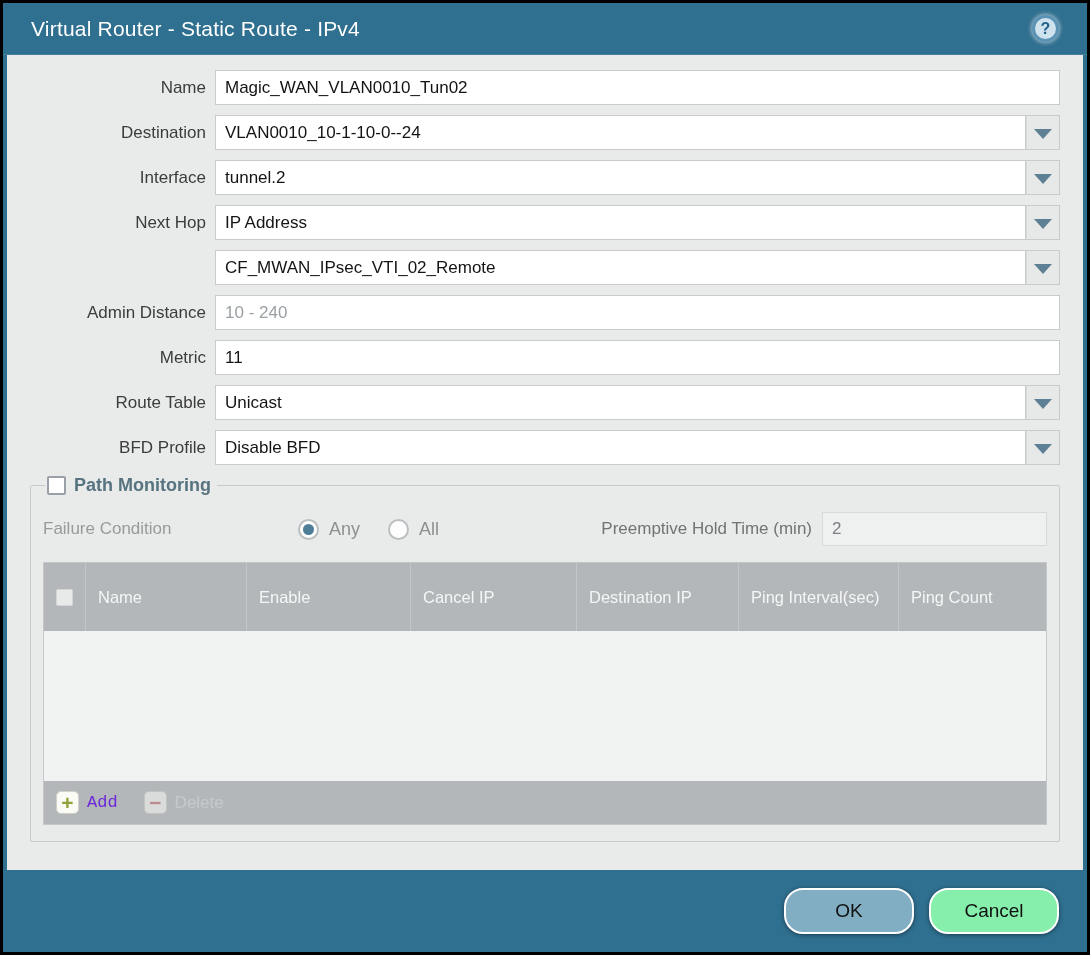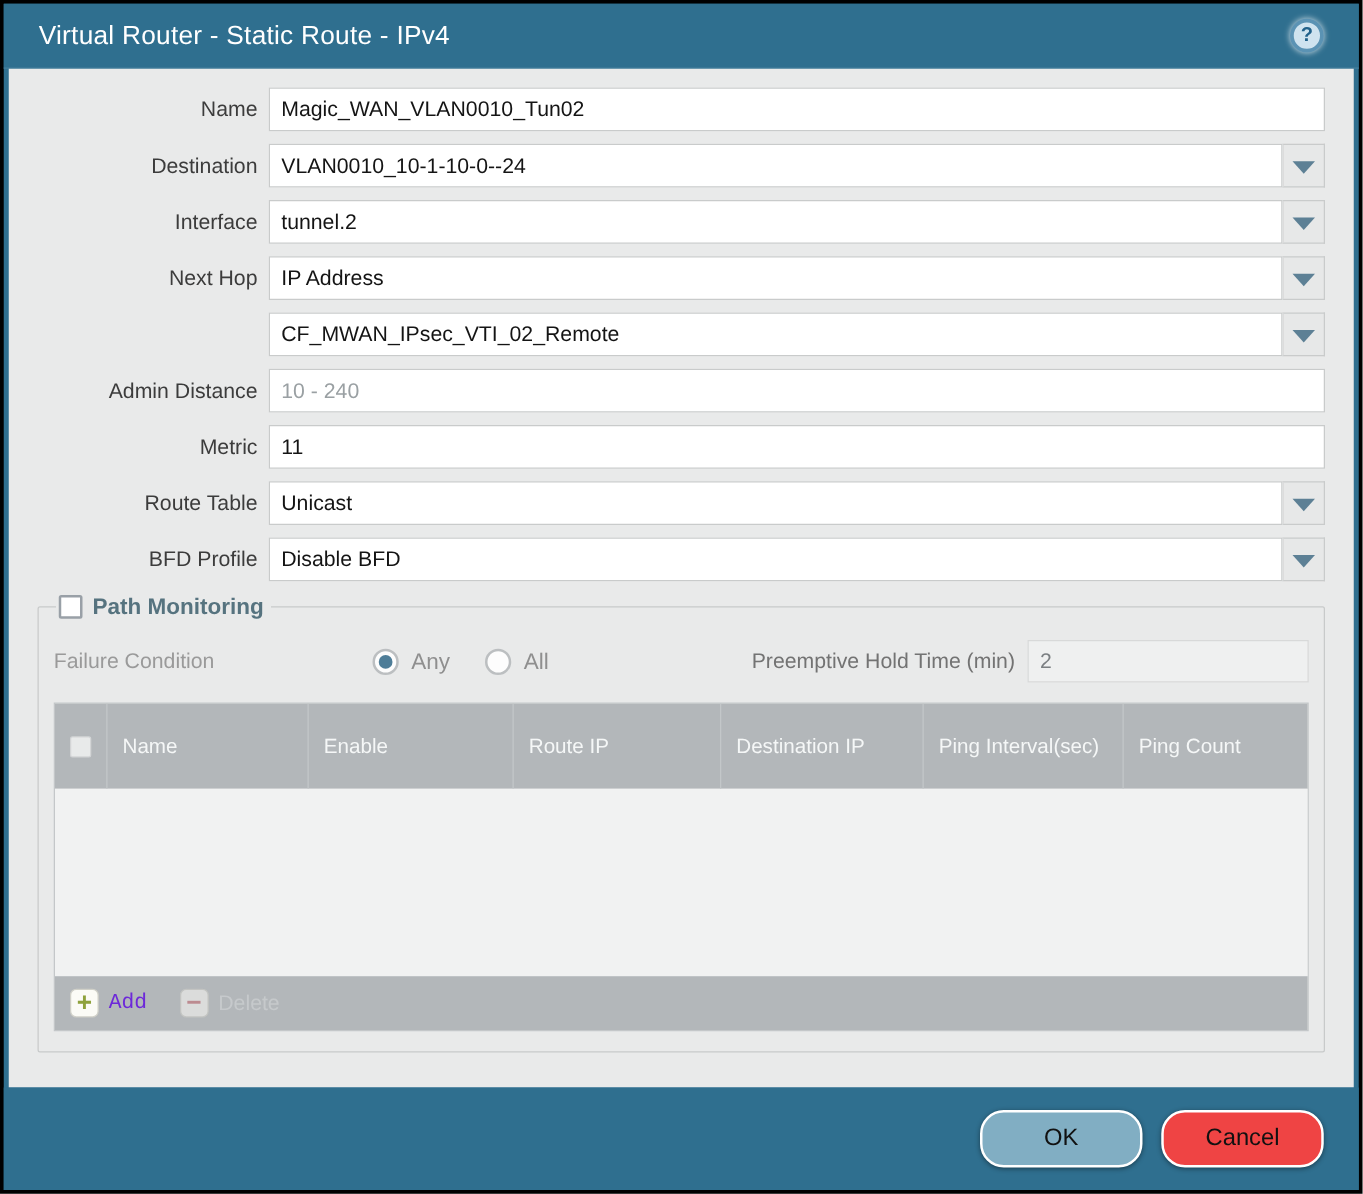--- a/index.html
+++ b/index.html
@@ -71,21 +71,21 @@
   .del-icon { color:#c4686e; }
   .tool-btn.delete .tool-text { color:#d6d9da; font-size:17px; }
 
   
   .footer { position:absolute; left:0; right:0; bottom:0; height:82px; background:#2f6f8f;
             display:flex; align-items:center; justify-content:flex-end; gap:15px; padding:0 28px; }
   .btn { width:130px; height:46px; border-radius:19px; border:2px solid #ffffff; font-size:19px;
          color:#111111; cursor:pointer; font-family:"Liberation Sans", sans-serif;
          box-shadow:0 1px 4px rgba(0,0,0,.45); }
   .btn.ok { background:#81aec3; }
-  .btn.cancel { background:#ef4444; }
+  .btn.cancel { background:#86efac; }
 </style>
 </head>
 <body>
 
 <div class="dialog">
 
   <div class="titlebar">
     <span class="title">Virtual Router - Static Route - IPv4</span>
     <span class="help-btn">?</span>
   </div>
@@ -199,21 +199,21 @@
         </div>
       </div>
 
       <div class="pm-table">
         <div class="pm-thead">
           <div class="pm-th cb-col">
             <span class="th-checkbox"></span>
           </div>
           <div class="pm-th" style="width:161px;">Name</div>
           <div class="pm-th" style="width:164px;">Enable</div>
-          <div class="pm-th" style="width:166px;">Route IP</div>
+          <div class="pm-th" style="width:166px;">Cancel IP</div>
           <div class="pm-th" style="width:162px;">Destination IP</div>
           <div class="pm-th" style="width:160px;">Ping Interval(sec)</div>
           <div class="pm-th" style="flex:1; border-right:none;">Ping Count</div>
         </div>
         <div class="pm-tbody"></div>
         <div class="pm-tfoot">
           <span class="tool-btn add">
             <span class="tool-icon add-icon">+</span>
             <span class="tool-text">Add</span>
           </span>

